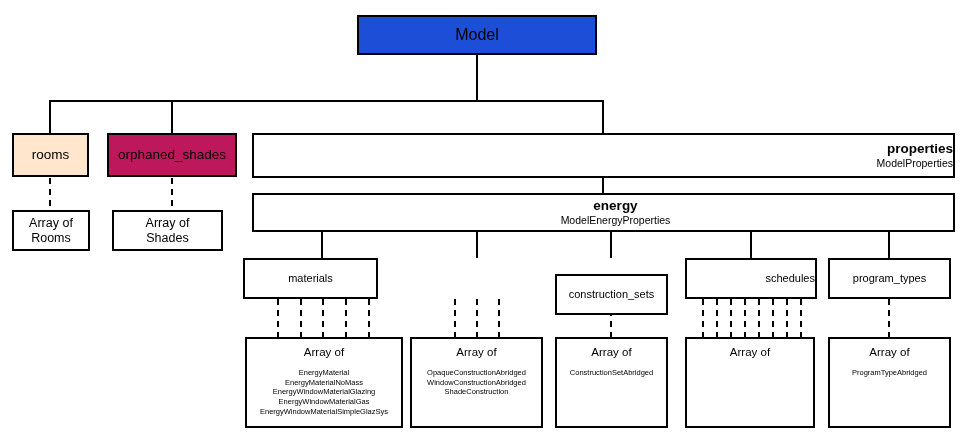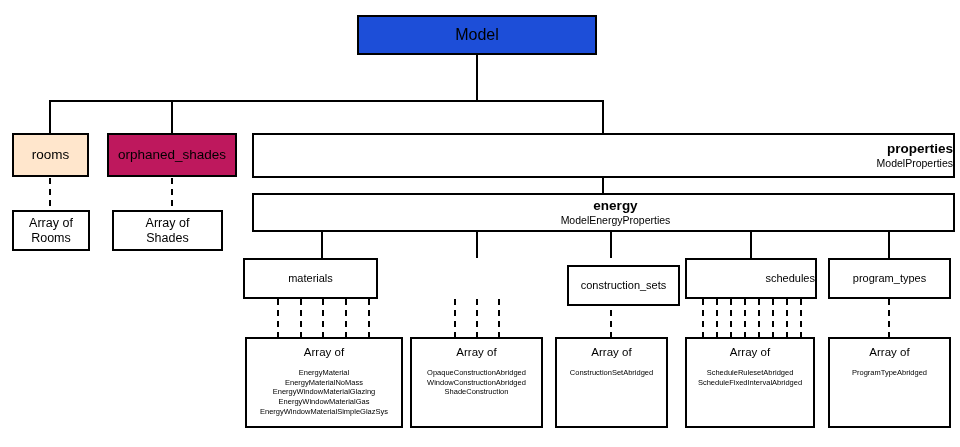--- a/index.html
+++ b/index.html
@@ -102,21 +102,21 @@
   <div class="box small-array-box" style="left:112px; top:210px; width:111px; height:41px;">
     <span>Array of
 Shades</span>
   </div>
 
   <div class="box child-box" style="left:243px; top:258px; width:135px; height:41px;">
     <span>materials</span>
   </div>
 
 
-  <div class="box child-box" style="left:555px; top:265px; width:113px; height:41px;margin-left:12px;">
+  <div class="box child-box" style="left:555px; top:274px; width:113px; height:41px;">
     <span>construction_sets</span>
   </div>
 
   <div class="box child-box" style="left:685px; top:258px; width:132px; height:41px;align-items:flex-end;">
     <span>schedules</span>
   </div>
 
   <div class="box child-box" style="left:828px; top:258px; width:123px; height:41px;">
     <span>program_types</span>
   </div>
@@ -137,22 +137,20 @@
 ShadeConstruction</div>
   </div>
 
   <div class="box big-array-box" style="left:555px; top:337px; width:113px; height:91px;">
     <div class="array-title">Array of</div>
     <div class="type-list">ConstructionSetAbridged</div>
   </div>
 
   <div class="box big-array-box" style="left:685px; top:337px; width:130px; height:91px;">
     <div class="array-title">Array of</div>
-    <div class="type-list">ScheduleRulesetAbridged
-ScheduleFixedIntervalAbridged</div>
   </div>
 
   <div class="box big-array-box" style="left:828px; top:337px; width:123px; height:91px;">
     <div class="array-title">Array of</div>
     <div class="type-list">ProgramTypeAbridged</div>
   </div>
 
 </div>
 
 </body></html>

